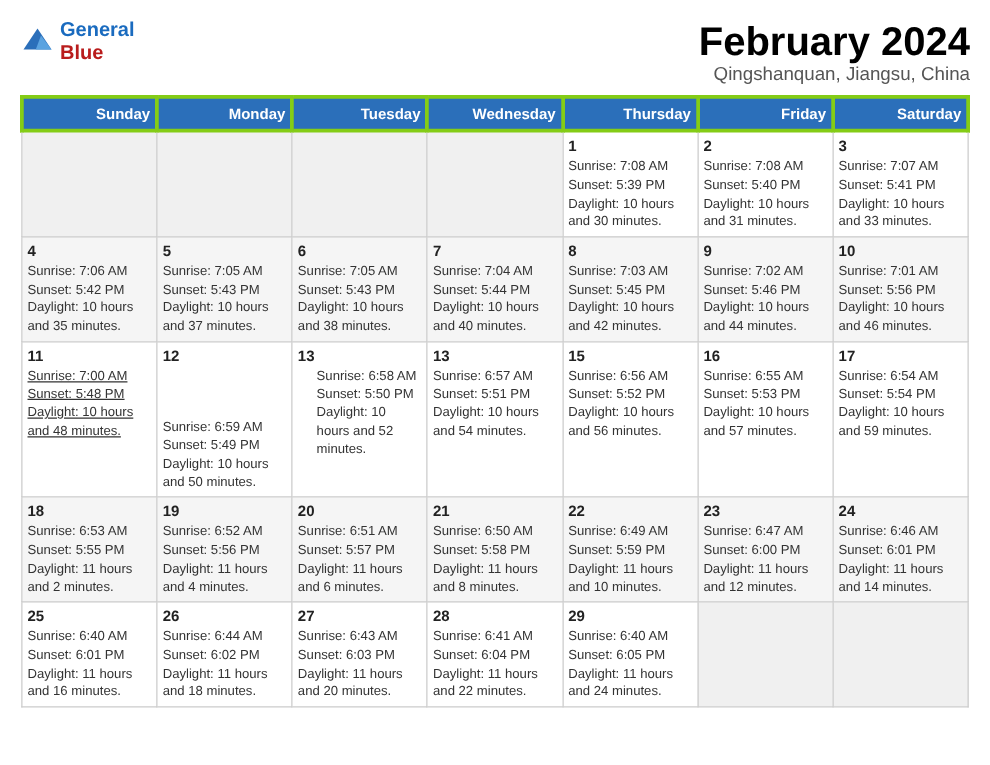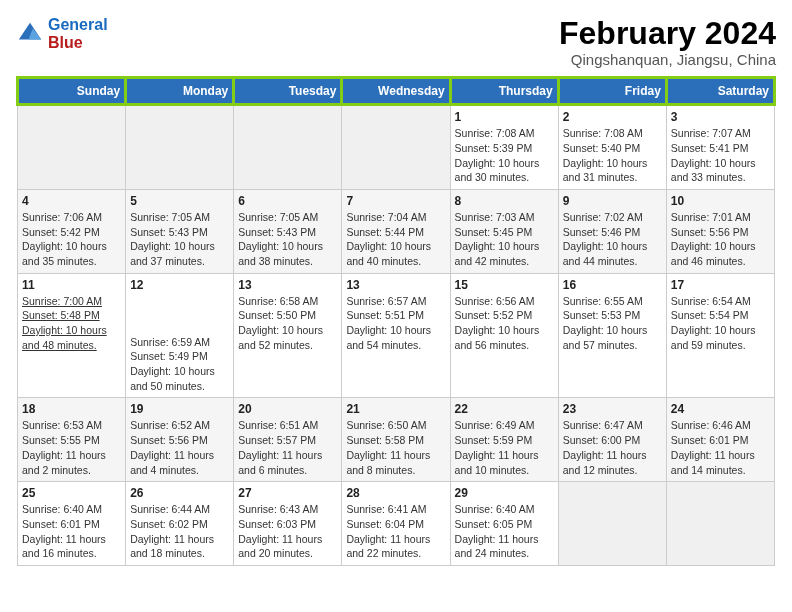--- a/index.html
+++ b/index.html
@@ -195,21 +195,21 @@
 Daylight: 10 hours and 48 minutes.</div>
         </td>
         <td>
           <div class="day-num">12</div>
           <div class="day-info" style="white-space: pre-line; margin-top: 43px;">Sunrise: 6:59 AM
 Sunset: 5:49 PM
 Daylight: 10 hours and 50 minutes.</div>
         </td>
         <td>
           <div class="day-num">13</div>
-          <div class="day-info" style="white-space: pre-line;">Sunrise: 6:58 AM
+          <div class="day-info" style="white-space: pre-line; margin-left: 15px;">Sunrise: 6:58 AM
 Sunset: 5:50 PM
 Daylight: 10 hours and 52 minutes.</div>
         </td>
         <td>
           <div class="day-num">13</div>
           <div class="day-info" style="white-space: pre-line;">Sunrise: 6:57 AM
 Sunset: 5:51 PM
 Daylight: 10 hours and 54 minutes.</div>
         </td>
         <td>

